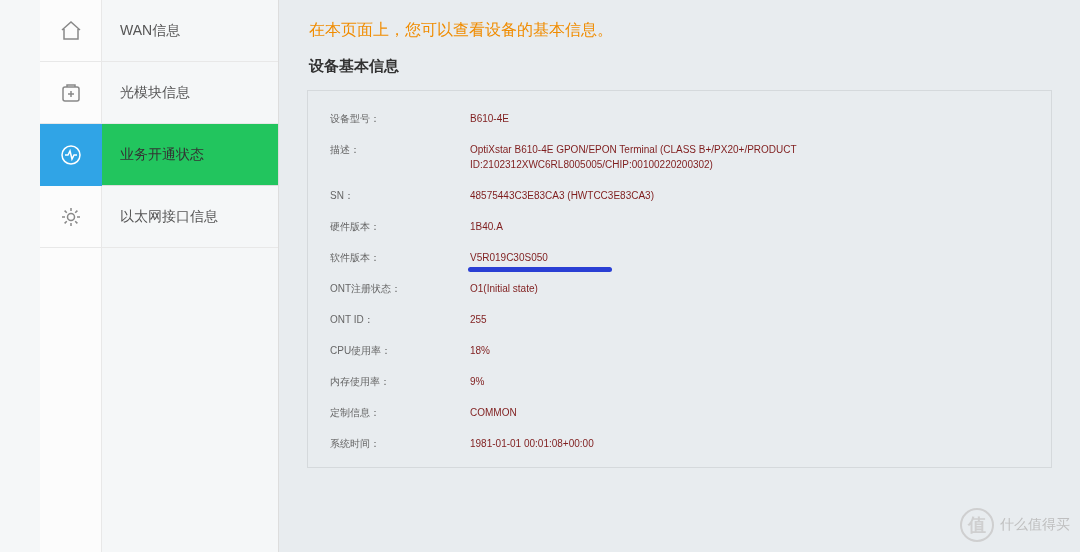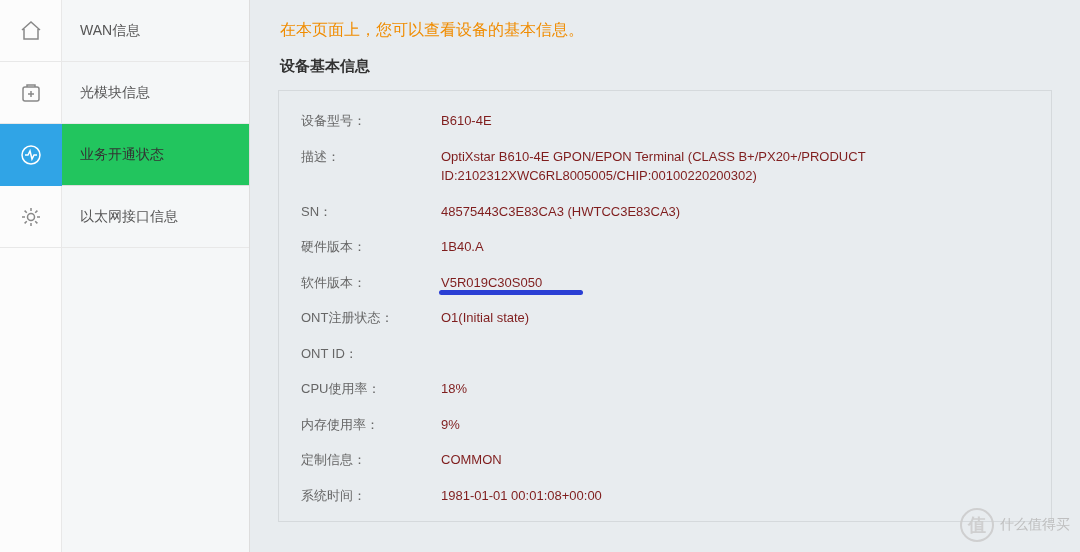--- a/index.html
+++ b/index.html
@@ -7,25 +7,26 @@
       font-family: "Microsoft YaHei", Arial, sans-serif;
       font-size: 14px;
       color: #333;
       background: #e8ecef;
       width: 1080px;
       height: 552px;
       overflow: hidden;
       display: flex;
     }
     .sidebar {
-      width: 250px;
+      width: 279px;
       background: #f5f7f8;
       border-right: 1px solid #ddd;
       display: flex;
       flex-direction: column;
+      padding-left: 40px;
     }
     .nav-item {
       display: flex;
       align-items: center;
       height: 62px;
       cursor: pointer;
       background: #f5f7f8;
     }
     .nav-item.active {
       background: #22c55e;
@@ -97,21 +98,21 @@
     }
     .info-panel {
       margin: 0 28px 0 28px;
       border: 1px solid #d5d9dc;
       background: #e8ecef;
       padding: 12px 0 8px 0;
     }
     .info-row {
       display: flex;
       padding: 8px 0 8px 22px;
-      font-size: 13px;
+      font-size: 10px;
       color: #666;
       line-height: 1.5;
     }
     .info-label {
       width: 140px;
       flex-shrink: 0;
     }
     .info-value {
       flex: 1;
       padding-right: 20px;
@@ -222,20 +223,21 @@
         <span>V5R019C30S050</span>
         <div class="underline-mark"></div>
       </div>
     </div>
     <div class="info-row">
       <div class="info-label">ONT注册状态：</div>
       <div class="info-value">O1(Initial state)</div>
     </div>
     <div class="info-row">
       <div class="info-label">ONT ID：</div>
+      <div class="info-value">255</div>
     </div>
     <div class="info-row">
       <div class="info-label">CPU使用率：</div>
       <div class="info-value">18%</div>
     </div>
     <div class="info-row">
       <div class="info-label">内存使用率：</div>
       <div class="info-value">9%</div>
     </div>
     <div class="info-row">

